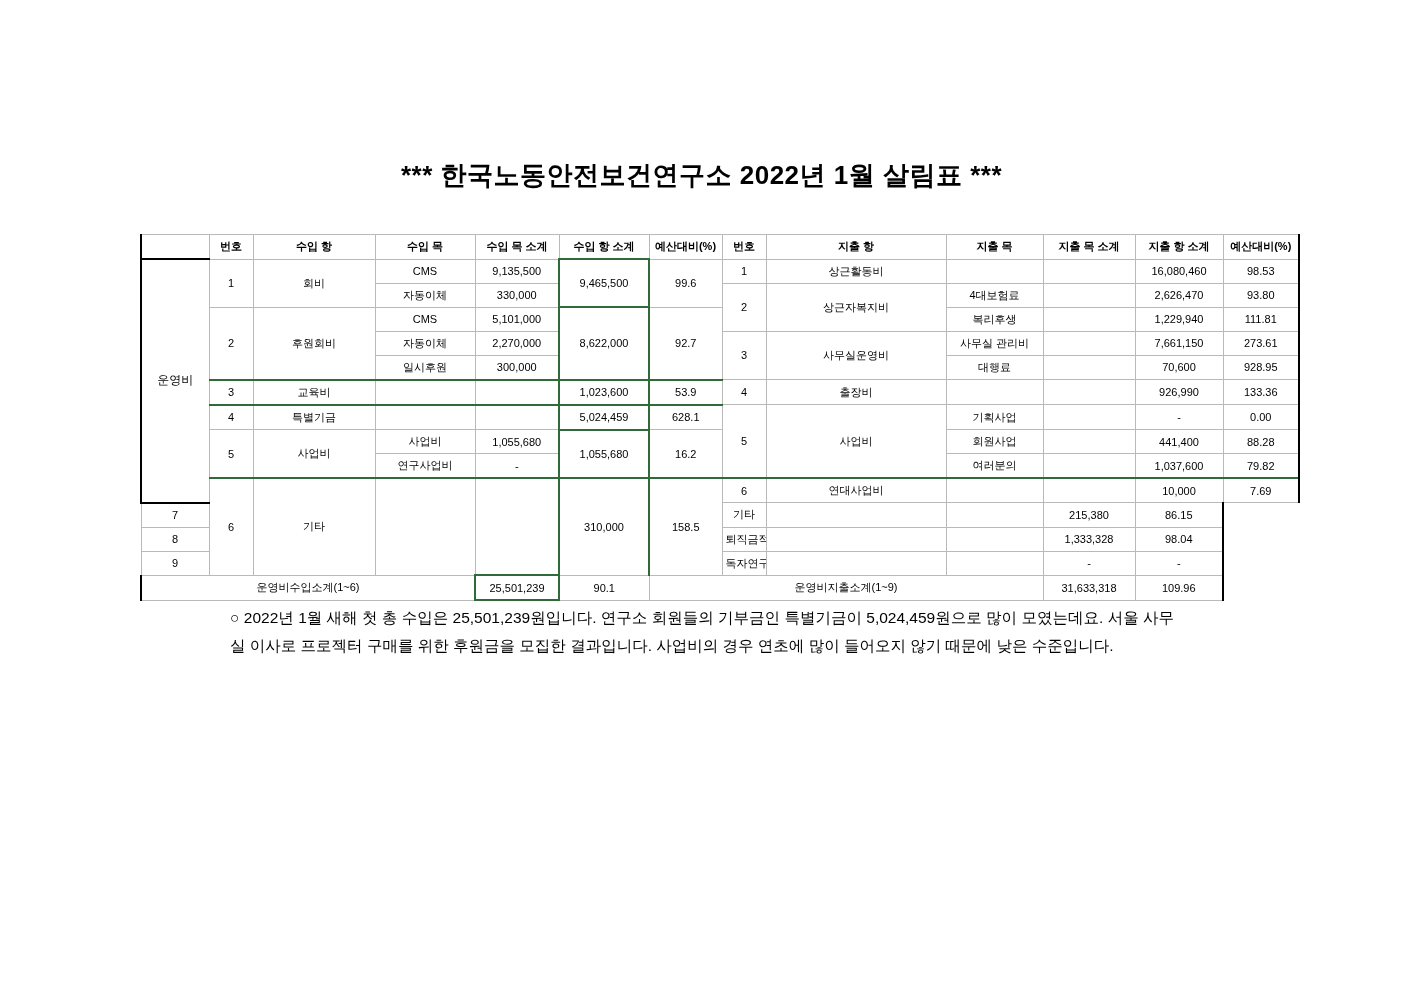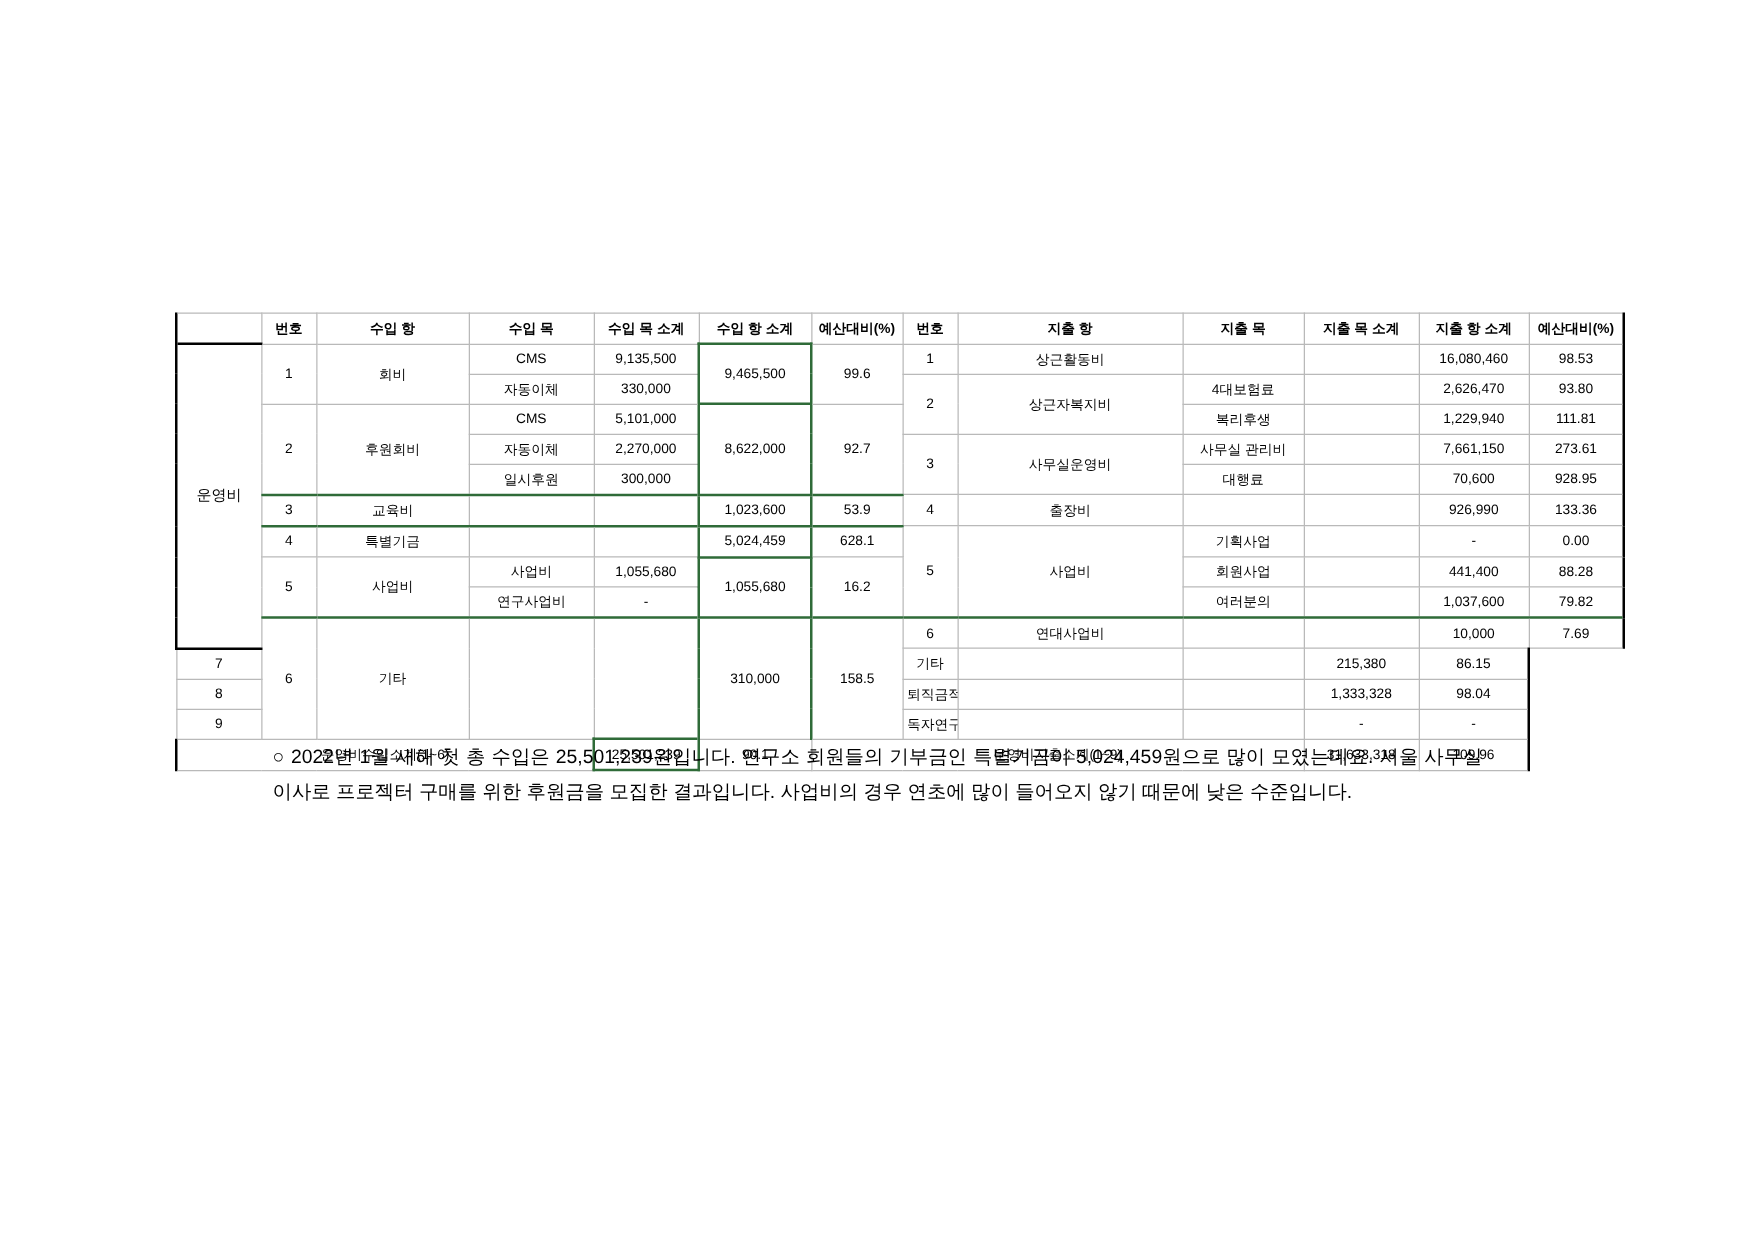--- a/index.html
+++ b/index.html
@@ -27,21 +27,21 @@
     width: 1403px;
     text-align: center;
     font-size: 26px;
     font-weight: bold;
     letter-spacing: 0.5px;
   }
 
   
   .table-wrap {
     position: absolute;
-    top: 250px;
+    top: 234px;
     left: 140px;
     width: 1125px;
   }
   table.budget {
     border-collapse: collapse;
     width: 1125px;
     font-size: 11px;
     table-layout: fixed;
   }
   table.budget td, table.budget th {
@@ -79,29 +79,30 @@
 
   
   .note {
     position: absolute;
     left: 218px;
     width: 968px;
     font-size: 15.5px;
     line-height: 28px;
     text-align: justify;
   }
-  .note p { margin: 0; }
+  .note p { margin: 12px; }
   #note1 { top: 592px; }
   #note2 { top: 760px; }
 </style>
 </head>
 <body>
 
 <div class="page">
 
+  <div class="doc-title">*** 한국노동안전보건연구소 2022년 1월 살림표 ***</div>
 
   <div class="table-wrap">
     <table class="budget">
       <colgroup>
         <col style="width:68px">
         <col style="width:44px">
         <col style="width:122px">
         <col style="width:100px">
         <col style="width:84px">
         <col style="width:90px">

